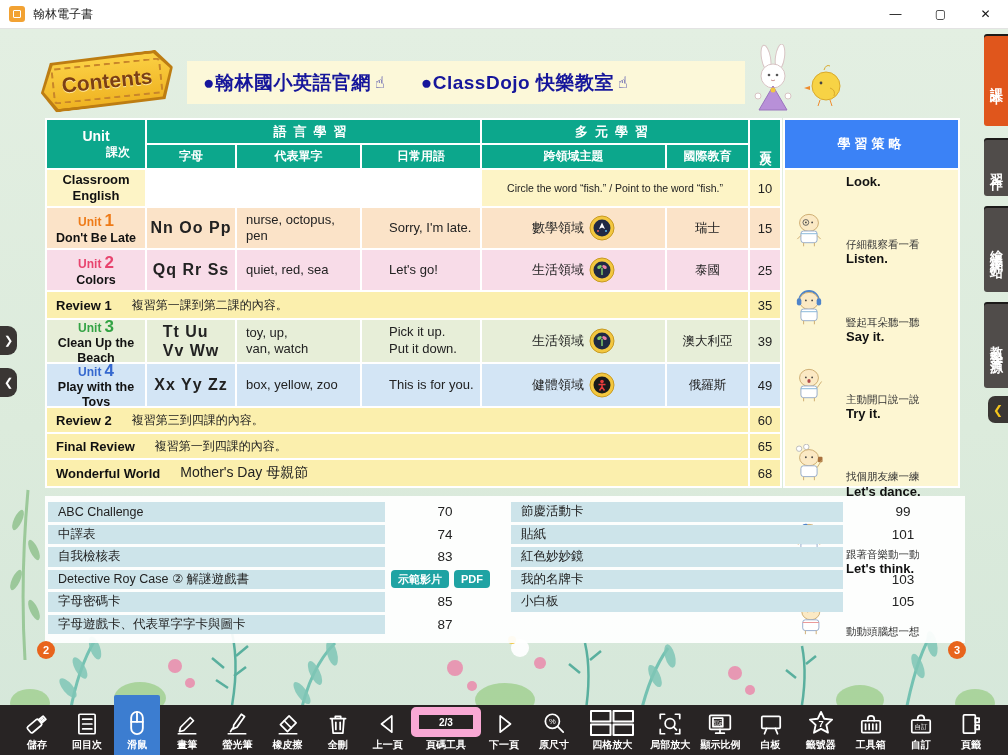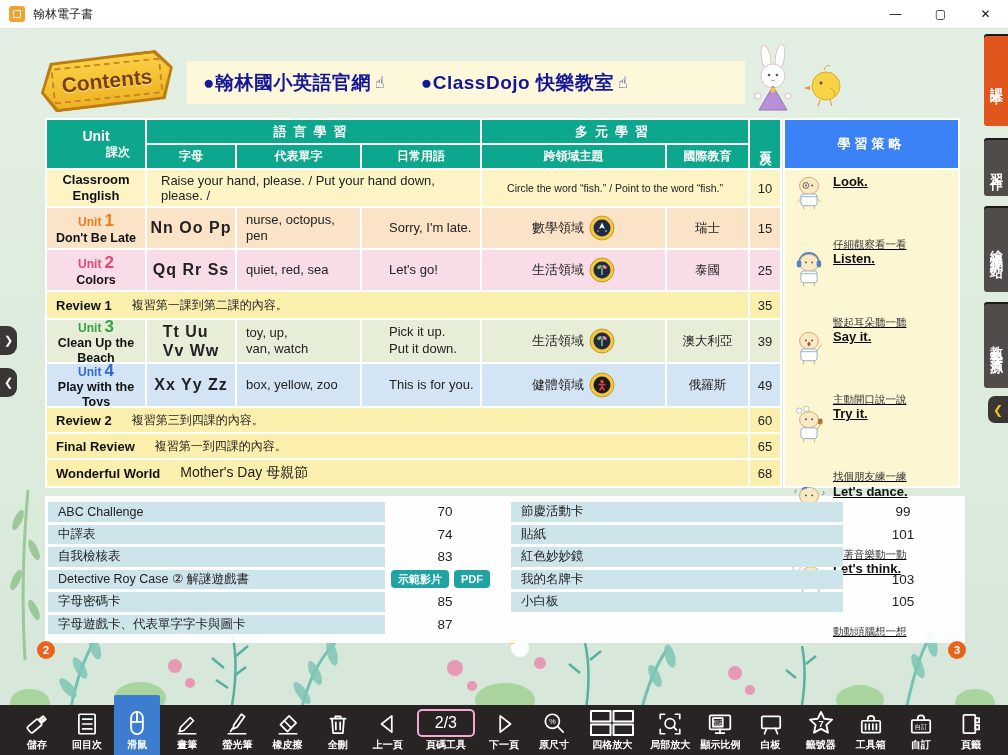--- a/index.html
+++ b/index.html
@@ -69,21 +69,21 @@
   .intl{font-size:12.5px;color:#222;}
   .review-cell{justify-content:flex-start;gap:20px;padding-left:9px;}
   .review-cell b{font-size:13px;color:#111;}
   .review-cell .desc{font-size:12px;color:#222;}
   .review-cell .desc.en{font-size:14px;}
 
   
   .strategy-panel{position:absolute;left:783px;top:118px;width:177px;height:370px;background:#fff;padding:2px;box-sizing:border-box;z-index:3;}
   .sp-head{height:48px;background:#3b82f6;color:#fff;font-weight:bold;font-size:13px;letter-spacing:4px;display:flex;align-items:center;justify-content:center;}
   .sp-body{height:316px;background:#fdf6d2;margin-top:2px;display:flex;flex-direction:column;justify-content:space-around;padding:4px 2px;box-sizing:border-box;}
-  .strat{display:flex;align-items:flex-start;gap:6px;padding-left:4px;text-decoration:underline;}
+  .strat{display:flex;align-items:flex-end;gap:19px;padding-left:4px;}
   .strat .txt{display:flex;flex-direction:column;line-height:1.25;}
   .strat .en{font-size:13px;font-weight:bold;color:#111;}
   .strat .zh{font-size:10.5px;color:#333;margin-top:48px;}
 
   
   .apx-panel{position:absolute;left:45px;top:496px;width:920px;height:147px;background:rgba(255,255,255,.93);z-index:2;}
   .appendix{position:absolute;left:48px;top:502px;width:917px;display:flex;gap:6px;z-index:3;}
   .apx-col{display:flex;flex-direction:column;gap:3px;}
   .apx-col.left{width:457px;}
   .apx-col.right{width:452px;}
@@ -109,21 +109,21 @@
   .st4{top:304px;height:84px;}
   .side-collapse{position:absolute;right:0;top:396px;width:20px;height:27px;background:#3a3634;color:#f5c51d;border-radius:7px 0 0 7px;display:flex;align-items:center;justify-content:center;font-size:12px;font-weight:bold;z-index:8;cursor:pointer;}
 
   
   .toolbar{position:absolute;left:0;bottom:0;width:1008px;height:50px;background:#282424;display:flex;align-items:flex-end;justify-content:space-between;padding:0 14px;box-sizing:border-box;z-index:20;}
   .tool{width:46px;height:48px;display:flex;flex-direction:column;align-items:center;justify-content:flex-end;padding-bottom:3px;gap:1px;cursor:pointer;box-sizing:border-box;}
   .tool svg{display:block;}
   .tool .tlabel{font-size:10px;color:#fff;font-weight:bold;white-space:nowrap;}
   .tool.active{background:#3c7dd0;height:60px;border-radius:2px 2px 0 0;}
   .tool.wide{width:62px;}
-  .pagebox{width:54px;height:24px;border:2px solid #f9a8d4;border-radius:5px;color:#fff;font-size:16px;font-weight:normal;display:flex;align-items:center;justify-content:center;}
+  .pagebox{width:54px;height:24px;border:8px solid #f9a8d4;border-radius:5px;color:#fff;font-size:10px;font-weight:bold;display:flex;align-items:center;justify-content:center;}
   .ticon{stroke:#fff;stroke-width:1.6;fill:none;stroke-linecap:round;stroke-linejoin:round;}
 </style>
 </head>
 <body>
 
 <div class="app">
 
   <div class="titlebar">
     <div class="app-icon"></div>
     <span class="win-title">翰林電子書</span>
@@ -245,21 +245,20 @@
     <div class="cell th wide" style="grid-area:1/5/2/7">多元學習</div>
     <div class="cell th page-h" style="grid-area:1/7/3/8">頁次</div>
     <div class="cell th sub" style="grid-area:2/2/3/3">字母</div>
     <div class="cell th sub" style="grid-area:2/3/3/4">代表單字</div>
     <div class="cell th sub" style="grid-area:2/4/3/5">日常用語</div>
     <div class="cell th sub" style="grid-area:2/5/3/6">跨領域主題</div>
     <div class="cell th sub" style="grid-area:2/6/3/7">國際教育</div>
 
     <div class="cell c-yellow classroom-title" style="grid-area:3/1/4/2">Classroom
 English</div>
-    <div class="cell c-yellow lang-span" style="grid-area:3/2/4/5">Raise your hand, please. / Put your hand down, please. /</div>
     <div class="cell c-yellow multi-span" style="grid-area:3/5/4/7">Circle the word “fish.” / Point to the word “fish.”</div>
     <div class="cell c-yellow pagenum" style="grid-area:3/7/4/8">10</div>
 
     <div class="cell c-orange unit-cell" style="grid-area:4/1/5/2">
       <div class="uline">
           <span class="uword n1">Unit</span>
           <span class="unum n1">1</span>
         </div>
       <div class="uname">Don't Be Late</div>
     </div>

